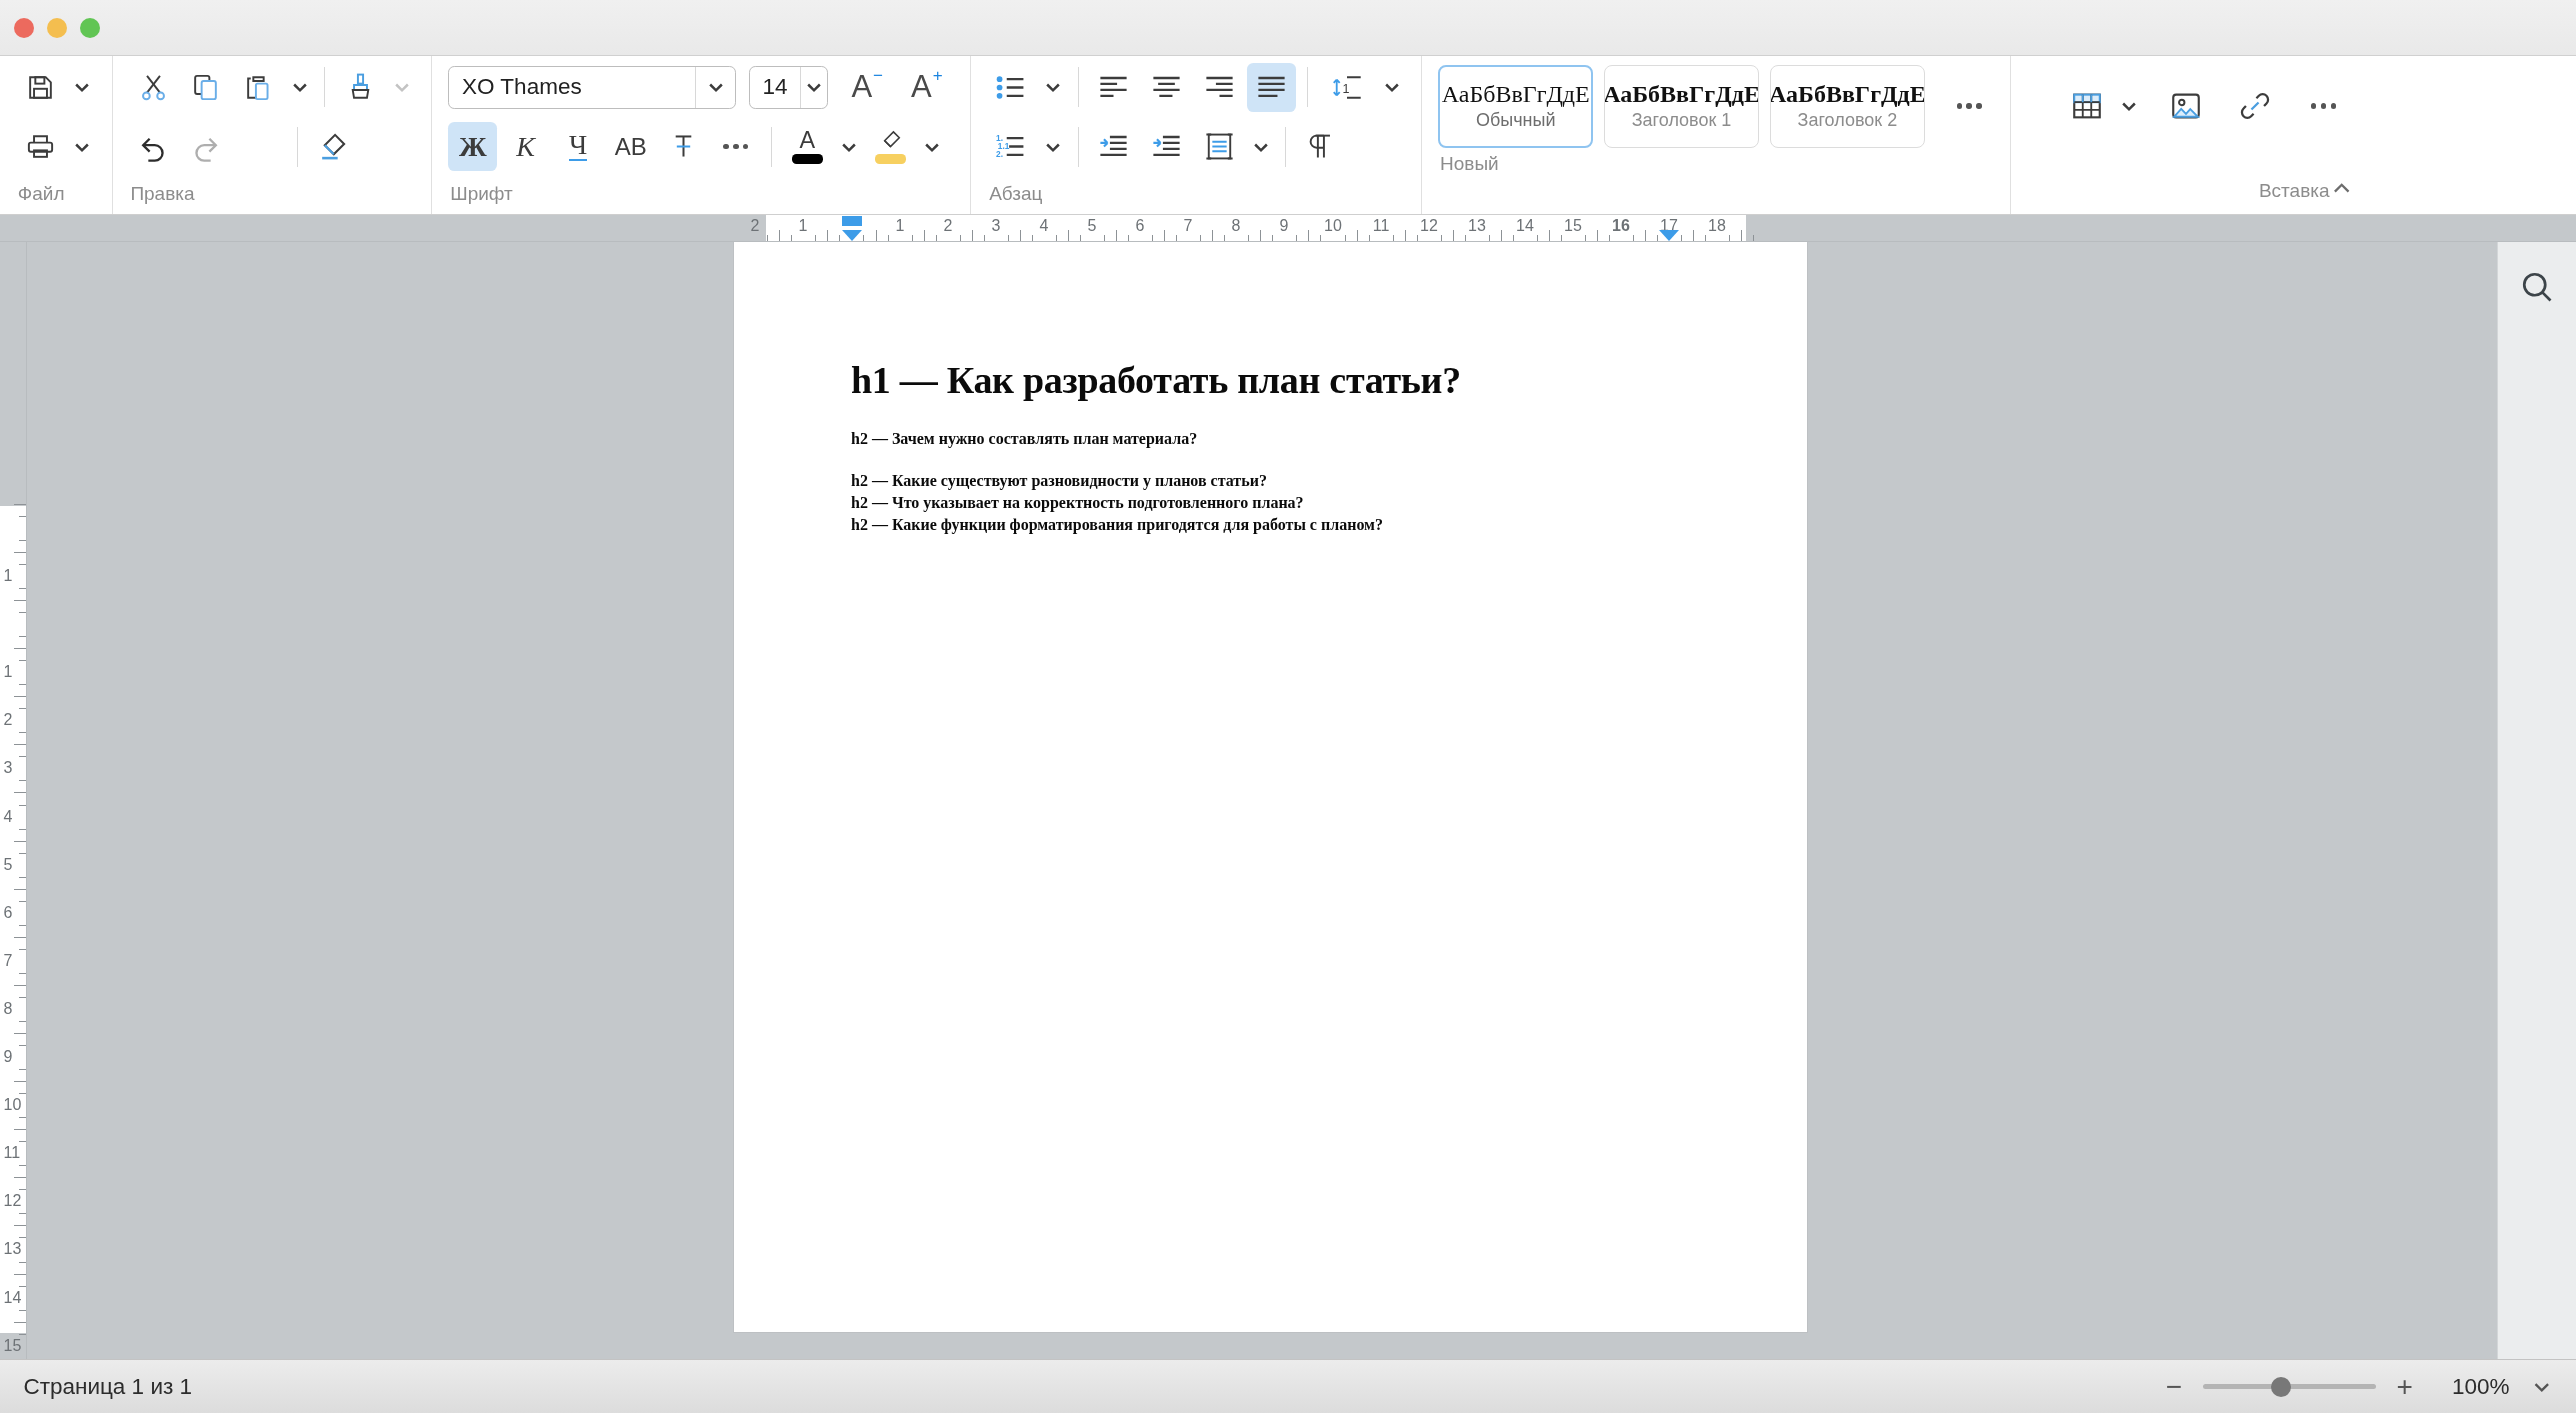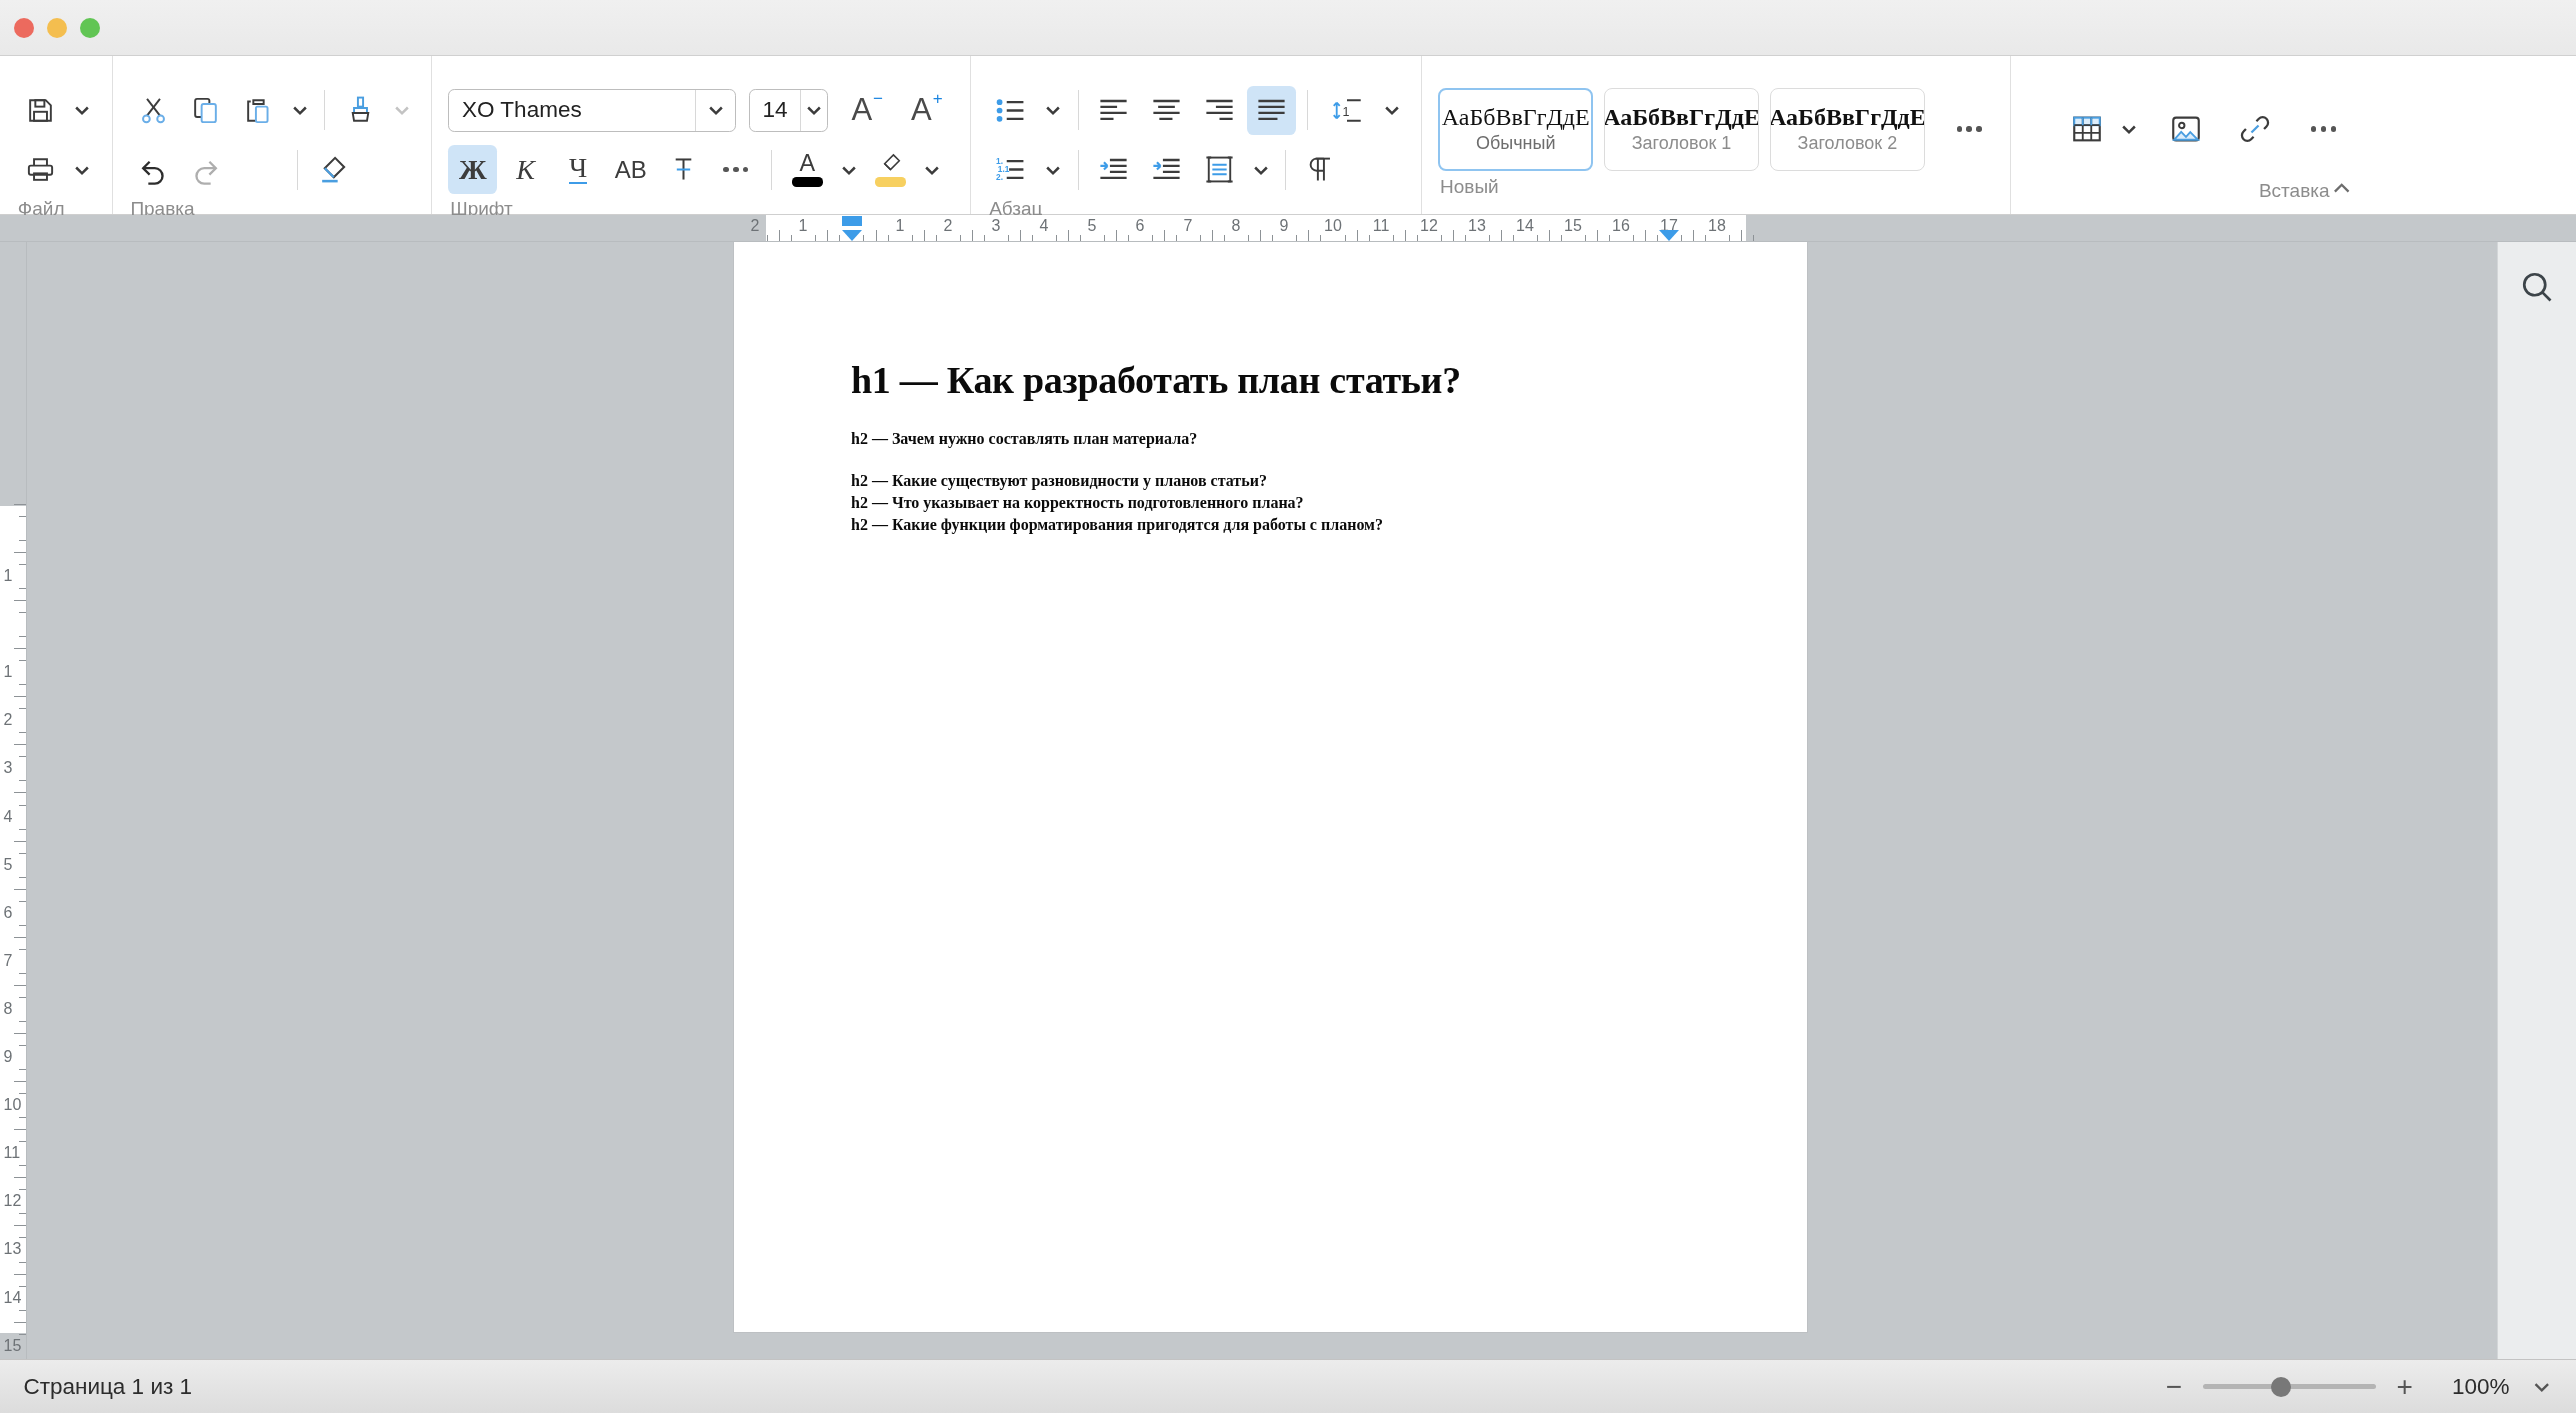--- a/index.html
+++ b/index.html
@@ -33,21 +33,21 @@
   .ribbon {
     height: 159px;
     background: #ffffff;
     border-bottom: 0.9px solid #cfcfcf;
     display: flex;
     align-items: stretch;
   }
   .group {
     position: relative;
     display: flex; flex-direction: column;
-    padding: 26px 16px 0 16px;
+    padding: 3px 16px 0 16px;
     border-right: 0.9px solid #e0e0e0;
   }
   .group:last-child { border-right: none; }
   .group-rows { display: flex; flex-direction: column; gap: 3.6px; flex: 1; }
   .row { display: flex; align-items: center; gap: 3.6px; height: 56px; }
   .group-label {
     font-size: 19px; color: #8c8c8c; padding-bottom: 9px;
     padding-left: 1.8px; white-space: nowrap;
   }
   .group-label.right-aligned { display:flex; justify-content: center; align-items:center; }
@@ -599,21 +599,21 @@
       <div class="rlabel" style="left: 1140px;">6</div>
       <div class="rlabel" style="left: 1188px;">7</div>
       <div class="rlabel" style="left: 1236px;">8</div>
       <div class="rlabel" style="left: 1284px;">9</div>
       <div class="rlabel" style="left: 1333px;">10</div>
       <div class="rlabel" style="left: 1381px;">11</div>
       <div class="rlabel" style="left: 1429px;">12</div>
       <div class="rlabel" style="left: 1477px;">13</div>
       <div class="rlabel" style="left: 1525px;">14</div>
       <div class="rlabel" style="left: 1573px;">15</div>
-      <div class="rlabel" style="left: 1621px;">16</div>
+      <div class="rlabel" style="left: 1621px; font-weight: bold;">16</div>
       <div class="rlabel" style="left: 1669px;">17</div>
       <div class="rlabel" style="left: 1717px;">18</div>
       <div class="tick minor" style="left: 767px;"></div>
       <div class="tick major" style="left: 779px;"></div>
       <div class="tick minor" style="left: 791px;"></div>
       <div class="tick minor" style="left: 815px;"></div>
       <div class="tick major" style="left: 827px;"></div>
       <div class="tick minor" style="left: 839px;"></div>
       <div class="tick minor" style="left: 863px;"></div>
       <div class="tick major" style="left: 876px;"></div>

